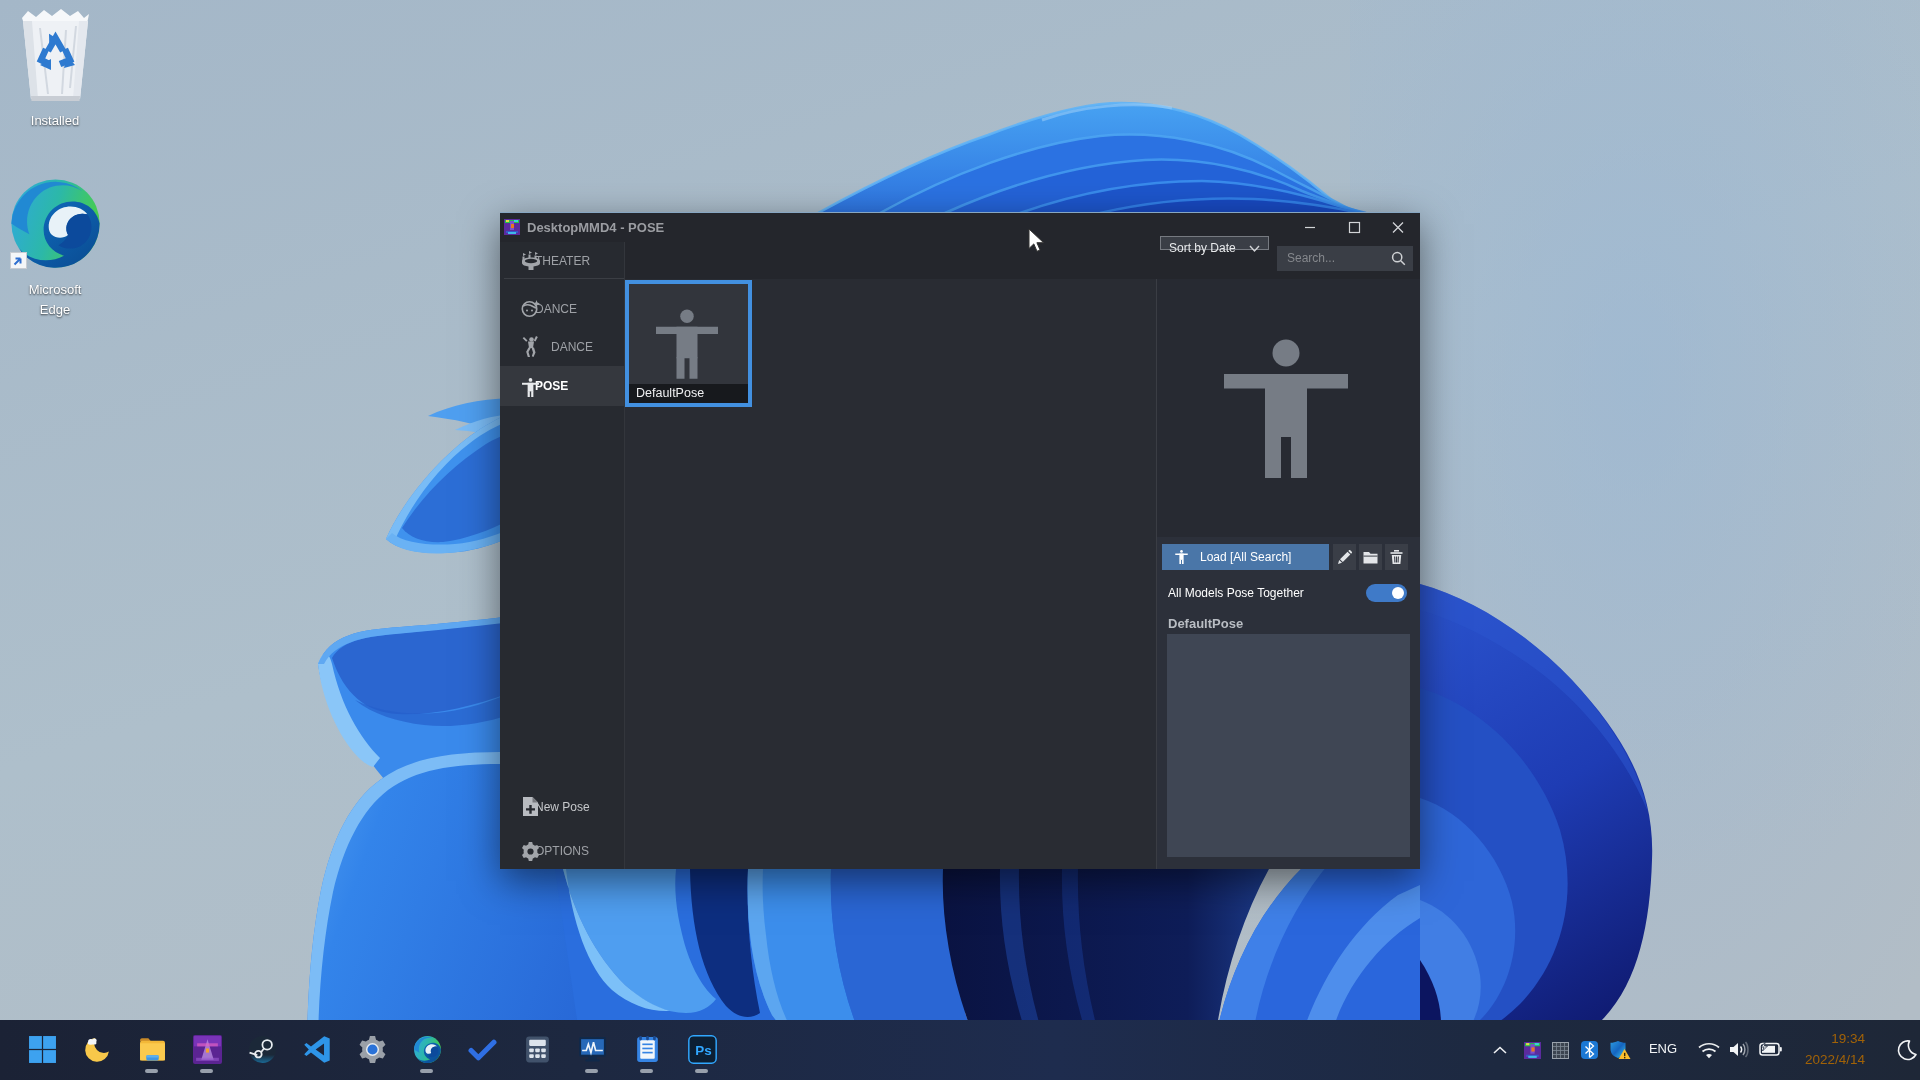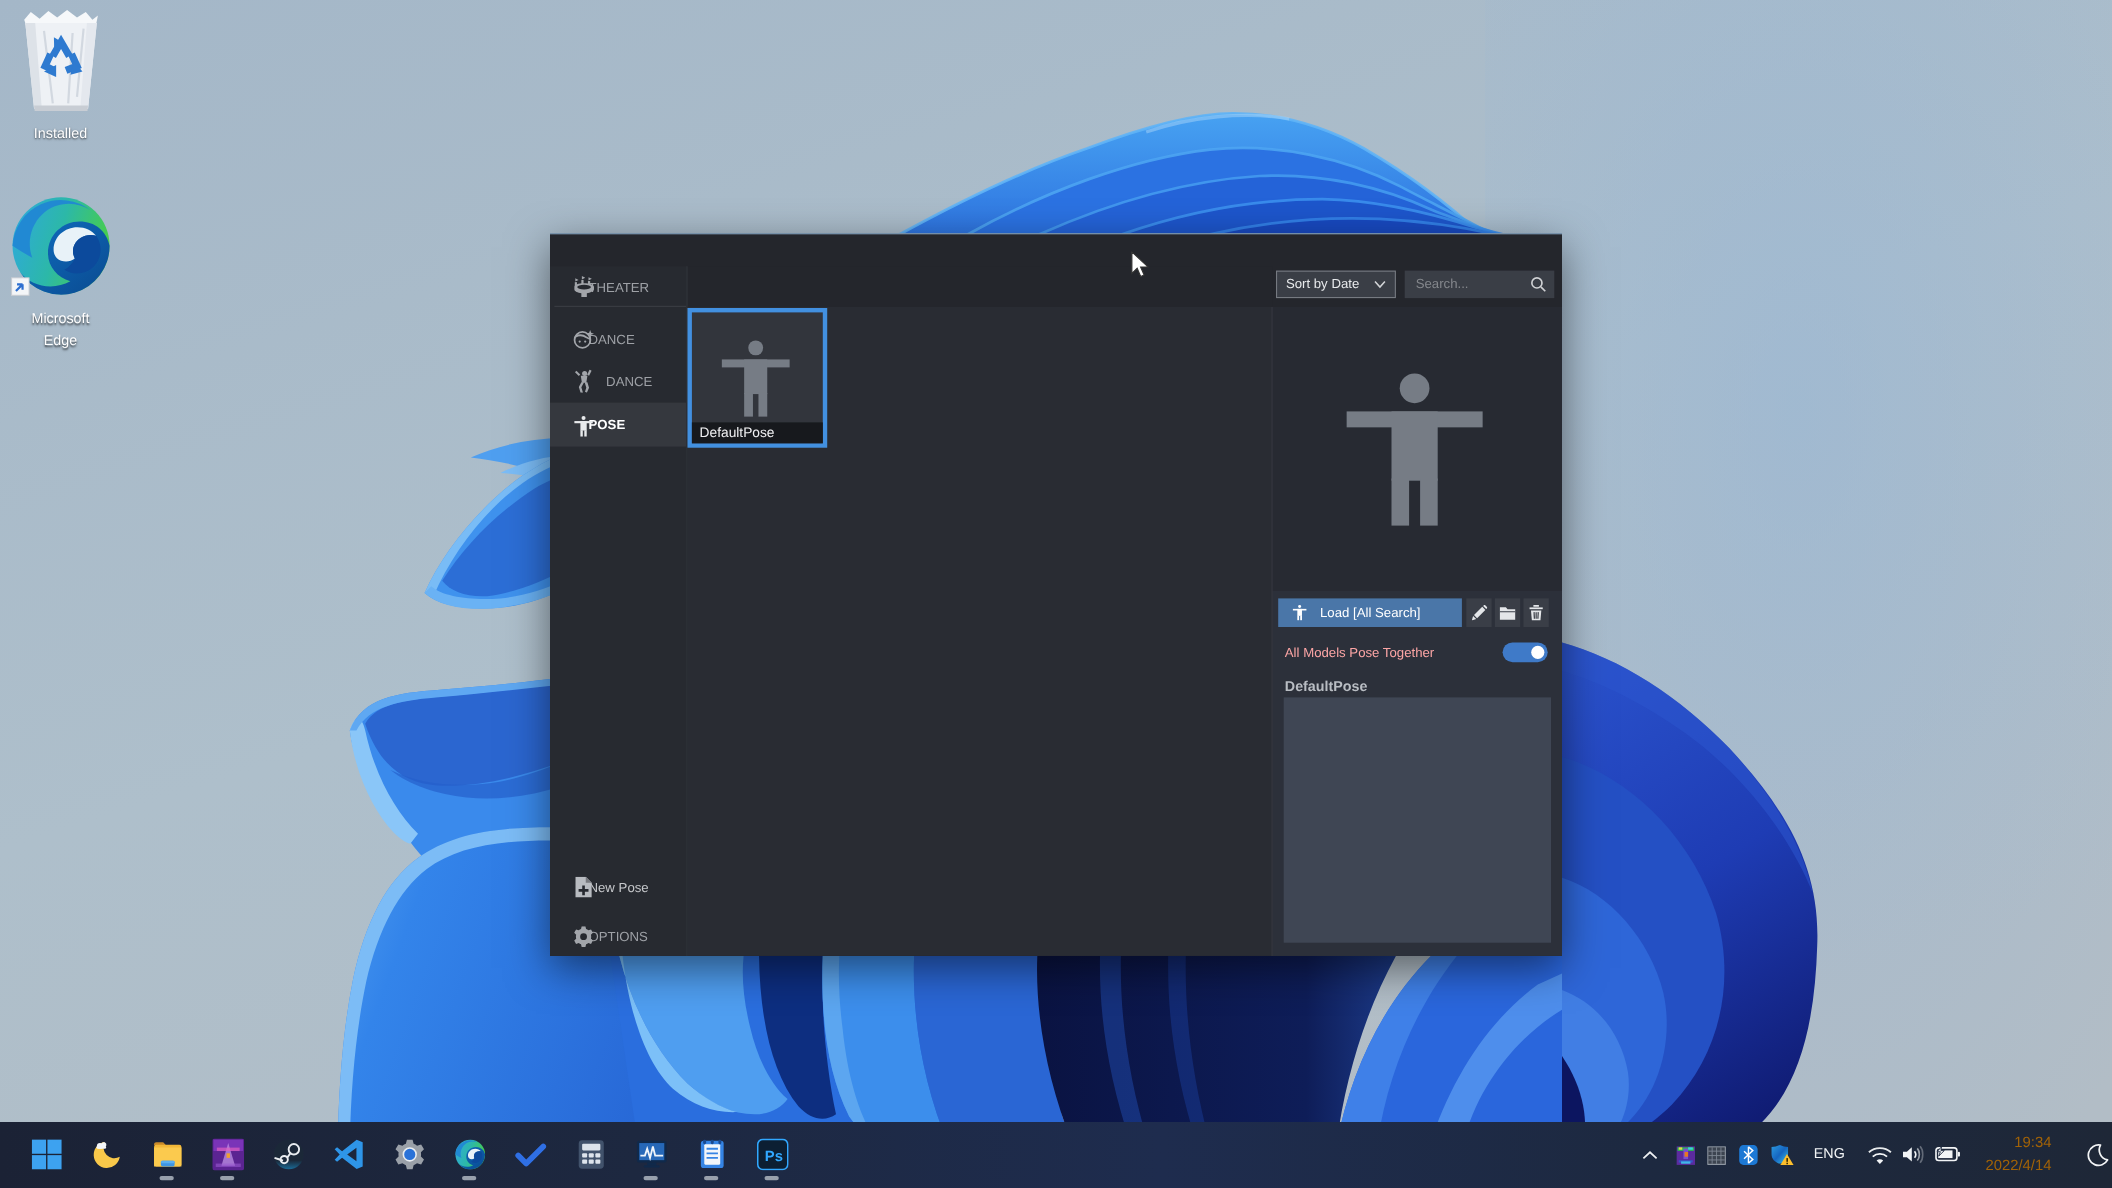--- a/index.html
+++ b/index.html
@@ -21,29 +21,29 @@
 #tabs{position:absolute;left:0;top:0;height:37px;right:0;}
 .tab{position:absolute;top:0;height:37px;display:flex;align-items:center;justify-content:center;font-size:12.5px;color:#96999e;}
 #tab-installed{left:0;width:67px;background:#363a41;color:#eceef0;}
 #tab-workshop{left:67px;width:73px;}
 #entries{position:absolute;right:14px;top:11px;font-size:12px;color:#84878c;}
 #content{position:absolute;left:0;top:37px;right:0;bottom:0;background:#292c33;}
 
 #thumb{position:absolute;left:0px;top:1px;width:119px;height:119px;background:#32353c;border:4px solid #4290e0;}
 #thumblabel{position:absolute;left:0;right:0;bottom:0;height:19px;background:#17191d;color:#f0f0f2;font-size:12.5px;line-height:19px;padding-left:7px;}
 
-#sortbox{position:absolute;left:660px;top:33px;width:109px;height:25px;background:#3a3e46;border:1px solid #767a81;box-sizing:border-box;color:#e8eaec;font-size:12px;line-height:23px;padding-left:8px;}
+#sortbox{position:absolute;left:660px;top:23px;width:109px;height:14px;background:#3a3e46;border:1px solid #767a81;box-sizing:border-box;color:#e8eaec;font-size:12px;line-height:23px;padding-left:8px;}
 #searchbox{position:absolute;left:777px;top:33px;width:136px;height:25px;background:#3a3e46;box-sizing:border-box;color:#84878c;font-size:12px;line-height:25px;padding-left:10px;}
 
 #rpanel{position:absolute;right:0;top:66px;width:263px;bottom:0;background:#282b33;border-left:1px solid #3a3d44;}
 #preview{position:absolute;left:0;top:0;right:0;height:258px;background:#272a32;}
 #rbottom{position:absolute;left:0;top:258px;right:0;bottom:0;background:#2c303a;}
 #loadbtn{position:absolute;left:5px;top:7px;width:167px;height:26px;background:#4a76a8;color:#fff;font-size:12px;display:flex;align-items:center;}
 .sqbtn{position:absolute;top:7px;width:23px;height:26px;background:#3a3e47;display:flex;align-items:center;justify-content:center;}
-#togglerow{position:absolute;left:11px;top:46px;right:10px;height:20px;color:#fca5a5;font-size:12px;line-height:20px;}
+#togglerow{position:absolute;left:11px;top:46px;right:10px;height:20px;color:#ffffff;font-size:12px;line-height:20px;}
 #toggle{position:absolute;right:3px;top:1px;width:41px;height:18px;background:#3f7ac8;border-radius:9px;}
 #toggle::after{content:"";position:absolute;right:3px;top:3px;width:12px;height:12px;border-radius:6px;background:#fff;}
 #dpname{position:absolute;left:11px;top:79px;font-size:13px;font-weight:bold;color:#b9bdc3;}
 #dpbox{position:absolute;left:10px;top:97px;width:243px;height:223px;background:#3f4654;}
 
 #taskbar{position:absolute;left:0;top:1020px;width:1920px;height:60px;background:linear-gradient(90deg,#1b2235 0%,#1d2840 30%,#1e2c4e 55%,#1d2940 78%,#1e2737 100%);}
 .tbicon{position:absolute;top:1035px;width:29px;height:29px;}
 .runind{position:absolute;top:1069px;width:13px;height:4px;border-radius:2px;background:#98a0ac;}
 .trayicon{position:absolute;top:1041px;}
 #clock{position:absolute;right:55px;top:1028px;color:#a16207;font-size:13.5px;text-align:right;line-height:21px;}
@@ -176,20 +176,42 @@
 <path d="M 12 15 C 12 11.5 15 9 18.4 9 C 20.5 9 22.3 9.9 23.4 11.3 C 22 10.9 20.4 11.1 19.2 11.9 C 17.2 13.2 16.7 15.5 17.7 17.4 C 16.3 18.5 14.1 18.4 12.9 17.3 C 12.3 16.7 12 15.9 12 15 Z" fill="#e8f2f8"></path>
       <path d="M 17.7 17.4 C 16.7 15.5 17.2 13.2 19.2 11.9 C 20.4 11.1 22 10.9 23.4 11.3 C 24.2 12.4 24.6 13.7 24.6 15 C 24.6 18.6 21.8 21.4 18.3 21.4 C 17 21.4 15.8 21 14.9 20.4 C 16.1 19.8 17.1 18.7 17.7 17.4 Z" fill="#0c4a9c"></path>
 </svg>
 <svg style="position:absolute;left:10px;top:252px" width="17" height="17" viewBox="0 0 17 17">
       <rect x="0.5" y="0.5" width="16" height="16" fill="#f4f6f8" stroke="#c8ccd2" stroke-width="1"></rect>
       <path d="M 4.5 12.5 L 10.5 6.5 M 10.5 6.5 L 5.5 6.5 M 10.5 6.5 L 10.5 11.5" stroke="#2e6fd0" stroke-width="2" fill="none"></path>
     </svg>
 <div class="dlabel" style="left:5px;top:280px;width:100px;line-height:20px;">Microsoft<br>Edge</div>
 
 <div id="win">
+  <div id="titlebar">
+    <svg style="position:absolute;left:4px;top:6px" width="16" height="16" viewBox="0 0 16 16">
+          <rect width="16" height="16" fill="#5b2b9e"></rect>
+          <rect x="1" y="1" width="14" height="3" fill="#27c24c"></rect>
+          <rect x="2" y="1" width="3" height="2" fill="#e8d44d"></rect>
+          <rect x="10" y="1" width="4" height="2" fill="#3bd0e0"></rect>
+          <rect x="6" y="2" width="4" height="9" fill="#7a4fd0"></rect>
+          <rect x="7" y="5" width="3" height="4" fill="#e87820"></rect>
+          <rect x="2" y="12" width="12" height="2" fill="#3558c8"></rect>
+          <rect x="4" y="13" width="8" height="2" fill="#40b8e8"></rect>
+        </svg>
+    <div id="title">DesktopMMD4 - POSE</div>
+    <svg class="winbtn" style="right:95px" width="30" height="29">
+          <line x1="10" y1="14.5" x2="20" y2="14.5" stroke="#d2d4d7" stroke-width="1.2"></line>
+        </svg>
+    <svg class="winbtn" style="right:51px" width="30" height="29">
+          <rect x="10.5" y="9.5" width="10" height="10" fill="none" stroke="#d2d4d7" stroke-width="1.2"></rect>
+        </svg>
+    <svg class="winbtn" style="right:7px" width="30" height="29">
+          <path d="M 10 9.5 L 20 19.5 M 20 9.5 L 10 19.5" stroke="#d2d4d7" stroke-width="1.3"></path>
+        </svg>
+  </div>
   <div id="sidebar">
     <div class="srow" style="top:0;height:37px;">
           <svg style="position:absolute;left:11px;top:9px" width="18" height="19" viewBox="0 0 18 19">
             <g fill="#a2a5aa">
               <path d="M 1 2 L 1 5 L 4 3.5 Z"></path>
               <path d="M 7 0 L 7 3 L 10 1.5 Z"></path>
               <path d="M 13 1 L 13 4 L 16 2.5 Z"></path>
               <rect x="0.5" y="5.5" width="2" height="4"></rect>
               <rect x="6.5" y="3.5" width="2" height="5"></rect>
               <rect x="12.5" y="4.5" width="2" height="4"></rect>

